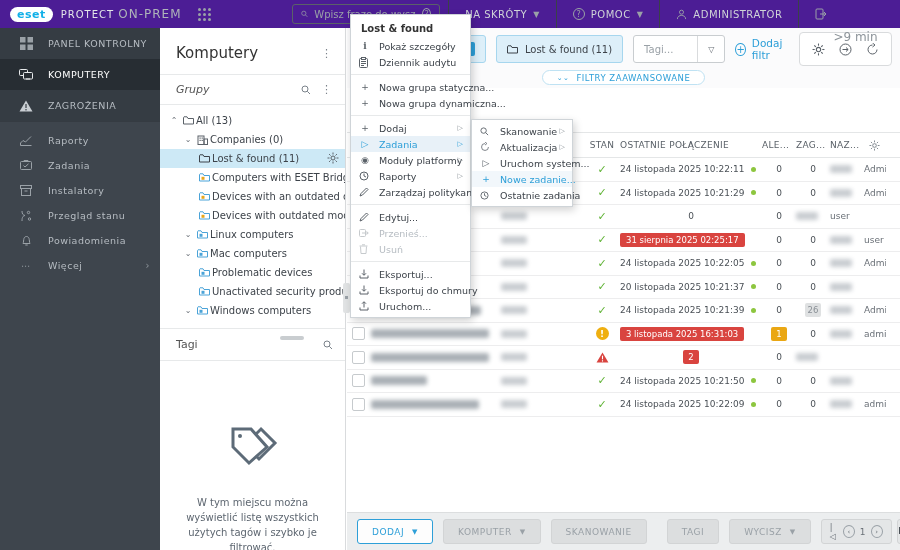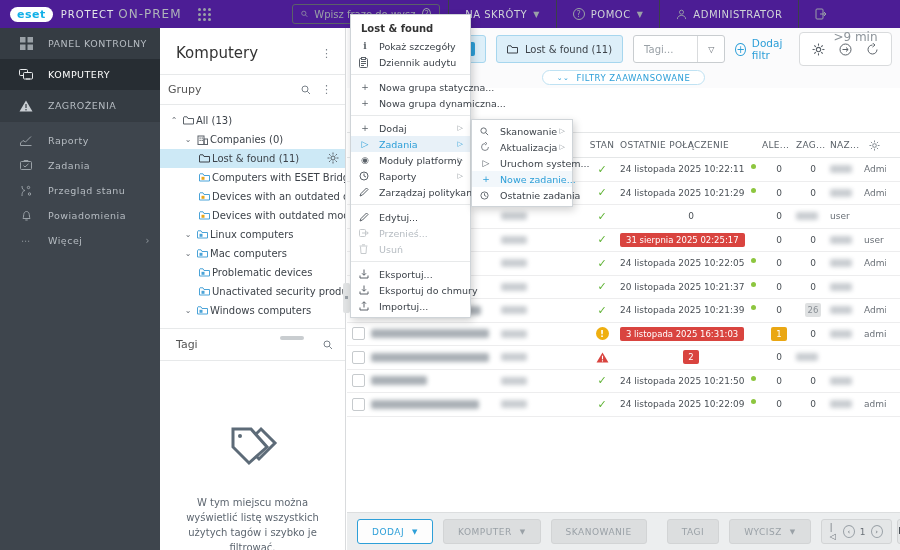--- a/index.html
+++ b/index.html
@@ -38,21 +38,21 @@
   .sb-more { justify-content:flex-start; position:relative; }
   .sb-more .chev { position:absolute; right:10px; color:#8d949a; font-size:10px; }
   .sb-bottom { margin-top:auto; border-top:1px solid #353b42; }
   .sb-bottom .sb-item { height:30px; }
 
   
   .gpanel { position:absolute; top:28px; left:160px; width:186px; bottom:0; background:#fff; border-right:1px solid #d9dbdd; z-index:5; }
   .gp-title { display:flex; align-items:center; justify-content:space-between; padding:16px 12px 12px 16px; }
   .gp-title h1 { font-size:15px; font-weight:normal; color:#333; }
   .dots3 { color:#7a828a; letter-spacing:1px; cursor:pointer; font-size:11px; }
-  .gp-sub { display:flex; align-items:flex-end; justify-content:space-between; padding:8px 12px 8px 8px; border-top:1px solid #e7e9ea; border-bottom:1px solid #e7e9ea; color:#555; font-size:11px; }
+  .gp-sub { display:flex; align-items:flex-end; justify-content:space-between; padding:8px 12px 8px 16px; border-top:1px solid #e7e9ea; border-bottom:1px solid #e7e9ea; color:#555; font-size:11px;font-style:italic; }
   .gp-sub .tools { display:flex; gap:10px; align-items:center; color:#7a828a; }
   .tree { padding-top:6px; }
   .trow { display:flex; align-items:center; height:19px; font-size:10px; color:#3d434a; cursor:pointer; position:relative; white-space:nowrap; overflow:hidden; }
   .trow .caret { width:12px; text-align:center; color:#6a7077; font-size:8px; flex:none; }
   .trow .fic { width:16px; flex:none; display:flex; justify-content:center; }
   .trow.sel { background:#cde9f6; }
   .trow .gear { position:absolute; right:6px; top:3px; color:#5a6168; }
   .ind1 { padding-left:8px; } .ind2 { padding-left:22px; } .ind3 { padding-left:36px; }
   .tags-head { display:flex; align-items:center; justify-content:space-between; padding:9px 12px 9px 16px; border-top:1px solid #e7e9ea; border-bottom:1px solid #e7e9ea; color:#555; margin-top:8px; }
   .tag-empty { text-align:center; padding:60px 18px 0 18px; color:#6a7480; }
@@ -78,21 +78,21 @@
   .tbl { width:100%; }
   .thead { display:grid; grid-template-columns:24px 130px 45px 38px 36px 142px 34px 34px 34px 22px; align-items:center; height:26px; border-top:1px solid #e4e6e7; border-bottom:1px solid #e4e6e7; color:#5a6168; font-size:9px; letter-spacing:.3px; background:#fff;margin-top:44px; }
   .thead .hgear { justify-self:end; padding-right:6px; color:#7a828a; }
   .trowm { display:grid; grid-template-columns:24px 130px 45px 38px 36px 142px 34px 34px 34px 22px; align-items:center; height:23.5px; border-bottom:1px solid #ededee; font-size:9.5px; }
   .cb-empty { width:13px; height:13px; border:1px solid #c6cacd; border-radius:2px; margin-left:5px; background:#fff; }
   .blur { background:#aab0b6; border-radius:2px; height:9px; filter:blur(2px); }
   .blur.lt { background:#c9cdd1; height:8px; }
   .stan { display:flex; justify-content:center; }
   .ok { color:#5eb233; font-weight:bold; font-size:11px; }
   .warnc { width:13px; height:13px; border-radius:50%; background:#efaf10; color:#fff; font-size:9px; font-weight:bold; display:flex; align-items:center; justify-content:center; }
-  .date { display:flex; gap:6px; color:#4a5056; font-size:9px; white-space:nowrap; }
+  .date { display:flex; align-items:center; gap:6px; color:#4a5056; font-size:9px; white-space:nowrap; }
   .badge-date { color:#fff; padding:2px 6px; border-radius:2px; font-size:8.5px; }
   .bd-red { background:#d9443f; } .bd-org { background:#eaa713; }
   .gdot { width:5px; height:5px; border-radius:50%; background:#8dc63f; flex:none; }
   .numc { text-align:center; color:#4a5056; font-size:9px; }
   .nbadge { display:inline-block; min-width:16px; padding:2px 0; border-radius:2px; color:#fff; font-size:8.5px; text-align:center; }
   .nb-org { background:#eaa713; } .nb-red { background:#d9443f; }
   .nb-gray { background:#dfe1e2; color:#8a9096; }
   .zal { color:#6a7077; font-size:9px; white-space:nowrap; overflow:hidden; }
 
   
@@ -234,20 +234,30 @@
       </div>
       <div class="sb-item">
         <span class="ic">
             <svg width="12" height="11" viewBox="0 0 12 11">
               <rect x="0.5" y="1.5" width="11" height="8" rx="1" fill="none" stroke="#9aa1a7"></rect>
               <path d="M3 1.5 L4 0.5 L8 0.5 L9 1.5" fill="none" stroke="#9aa1a7"></path>
               <path d="M3.5 5.5 L5 7 L8.5 3.8" fill="none" stroke="#9aa1a7"></path>
             </svg>
           </span>
         <span>Zadania</span>
+      </div>
+      <div class="sb-item">
+        <span class="ic">
+            <svg width="12" height="11" viewBox="0 0 12 11">
+              <rect x="0.5" y="0.5" width="11" height="3" fill="none" stroke="#9aa1a7"></rect>
+              <rect x="1.5" y="3.5" width="9" height="7" fill="none" stroke="#9aa1a7"></rect>
+              <line x1="4.5" y1="6" x2="7.5" y2="6" stroke="#9aa1a7"></line>
+            </svg>
+          </span>
+        <span>Instalatory</span>
       </div>
       <div class="sb-item">
         <span class="ic">
             <svg width="11" height="12" viewBox="0 0 11 12">
               <path d="M1 1 C1 4 2 5 4 5.5 C2 6 1 7 1 11" fill="none" stroke="#9aa1a7"></path>
               <circle cx="7.5" cy="2.5" r="1.2" fill="none" stroke="#9aa1a7"></circle>
               <circle cx="8.5" cy="9" r="1.2" fill="none" stroke="#9aa1a7"></circle>
             </svg>
           </span>
         <span>Przegląd stanu</span>
@@ -841,21 +851,21 @@
         <span>Eksportuj do chmury</span>
       </div>
     <div class="cm-item">
         <span class="mi">
           <svg width="10" height="10" viewBox="0 0 10 10">
             <path d="M1 6.5 L1 9 L9 9 L9 6.5" fill="none" stroke="#5a6168"></path>
             <line x1="5" y1="6.5" x2="5" y2="1" stroke="#5a6168"></line>
             <path d="M3 2.7 L5 0.7 L7 2.7" fill="none" stroke="#5a6168"></path>
           </svg>
         </span>
-        <span>Importuj...</span>
+        <span>Uruchom...</span>
       </div>
   </div>
 
   <div class="smenu">
     <div class="cm-item">
         <span class="mi">
           <svg width="9" height="9" viewBox="0 0 10 10">
             <circle cx="4" cy="4" r="3" fill="none" stroke="#5a6168"></circle>
             <line x1="6.3" y1="6.3" x2="9" y2="9" stroke="#5a6168"></line>
           </svg>

